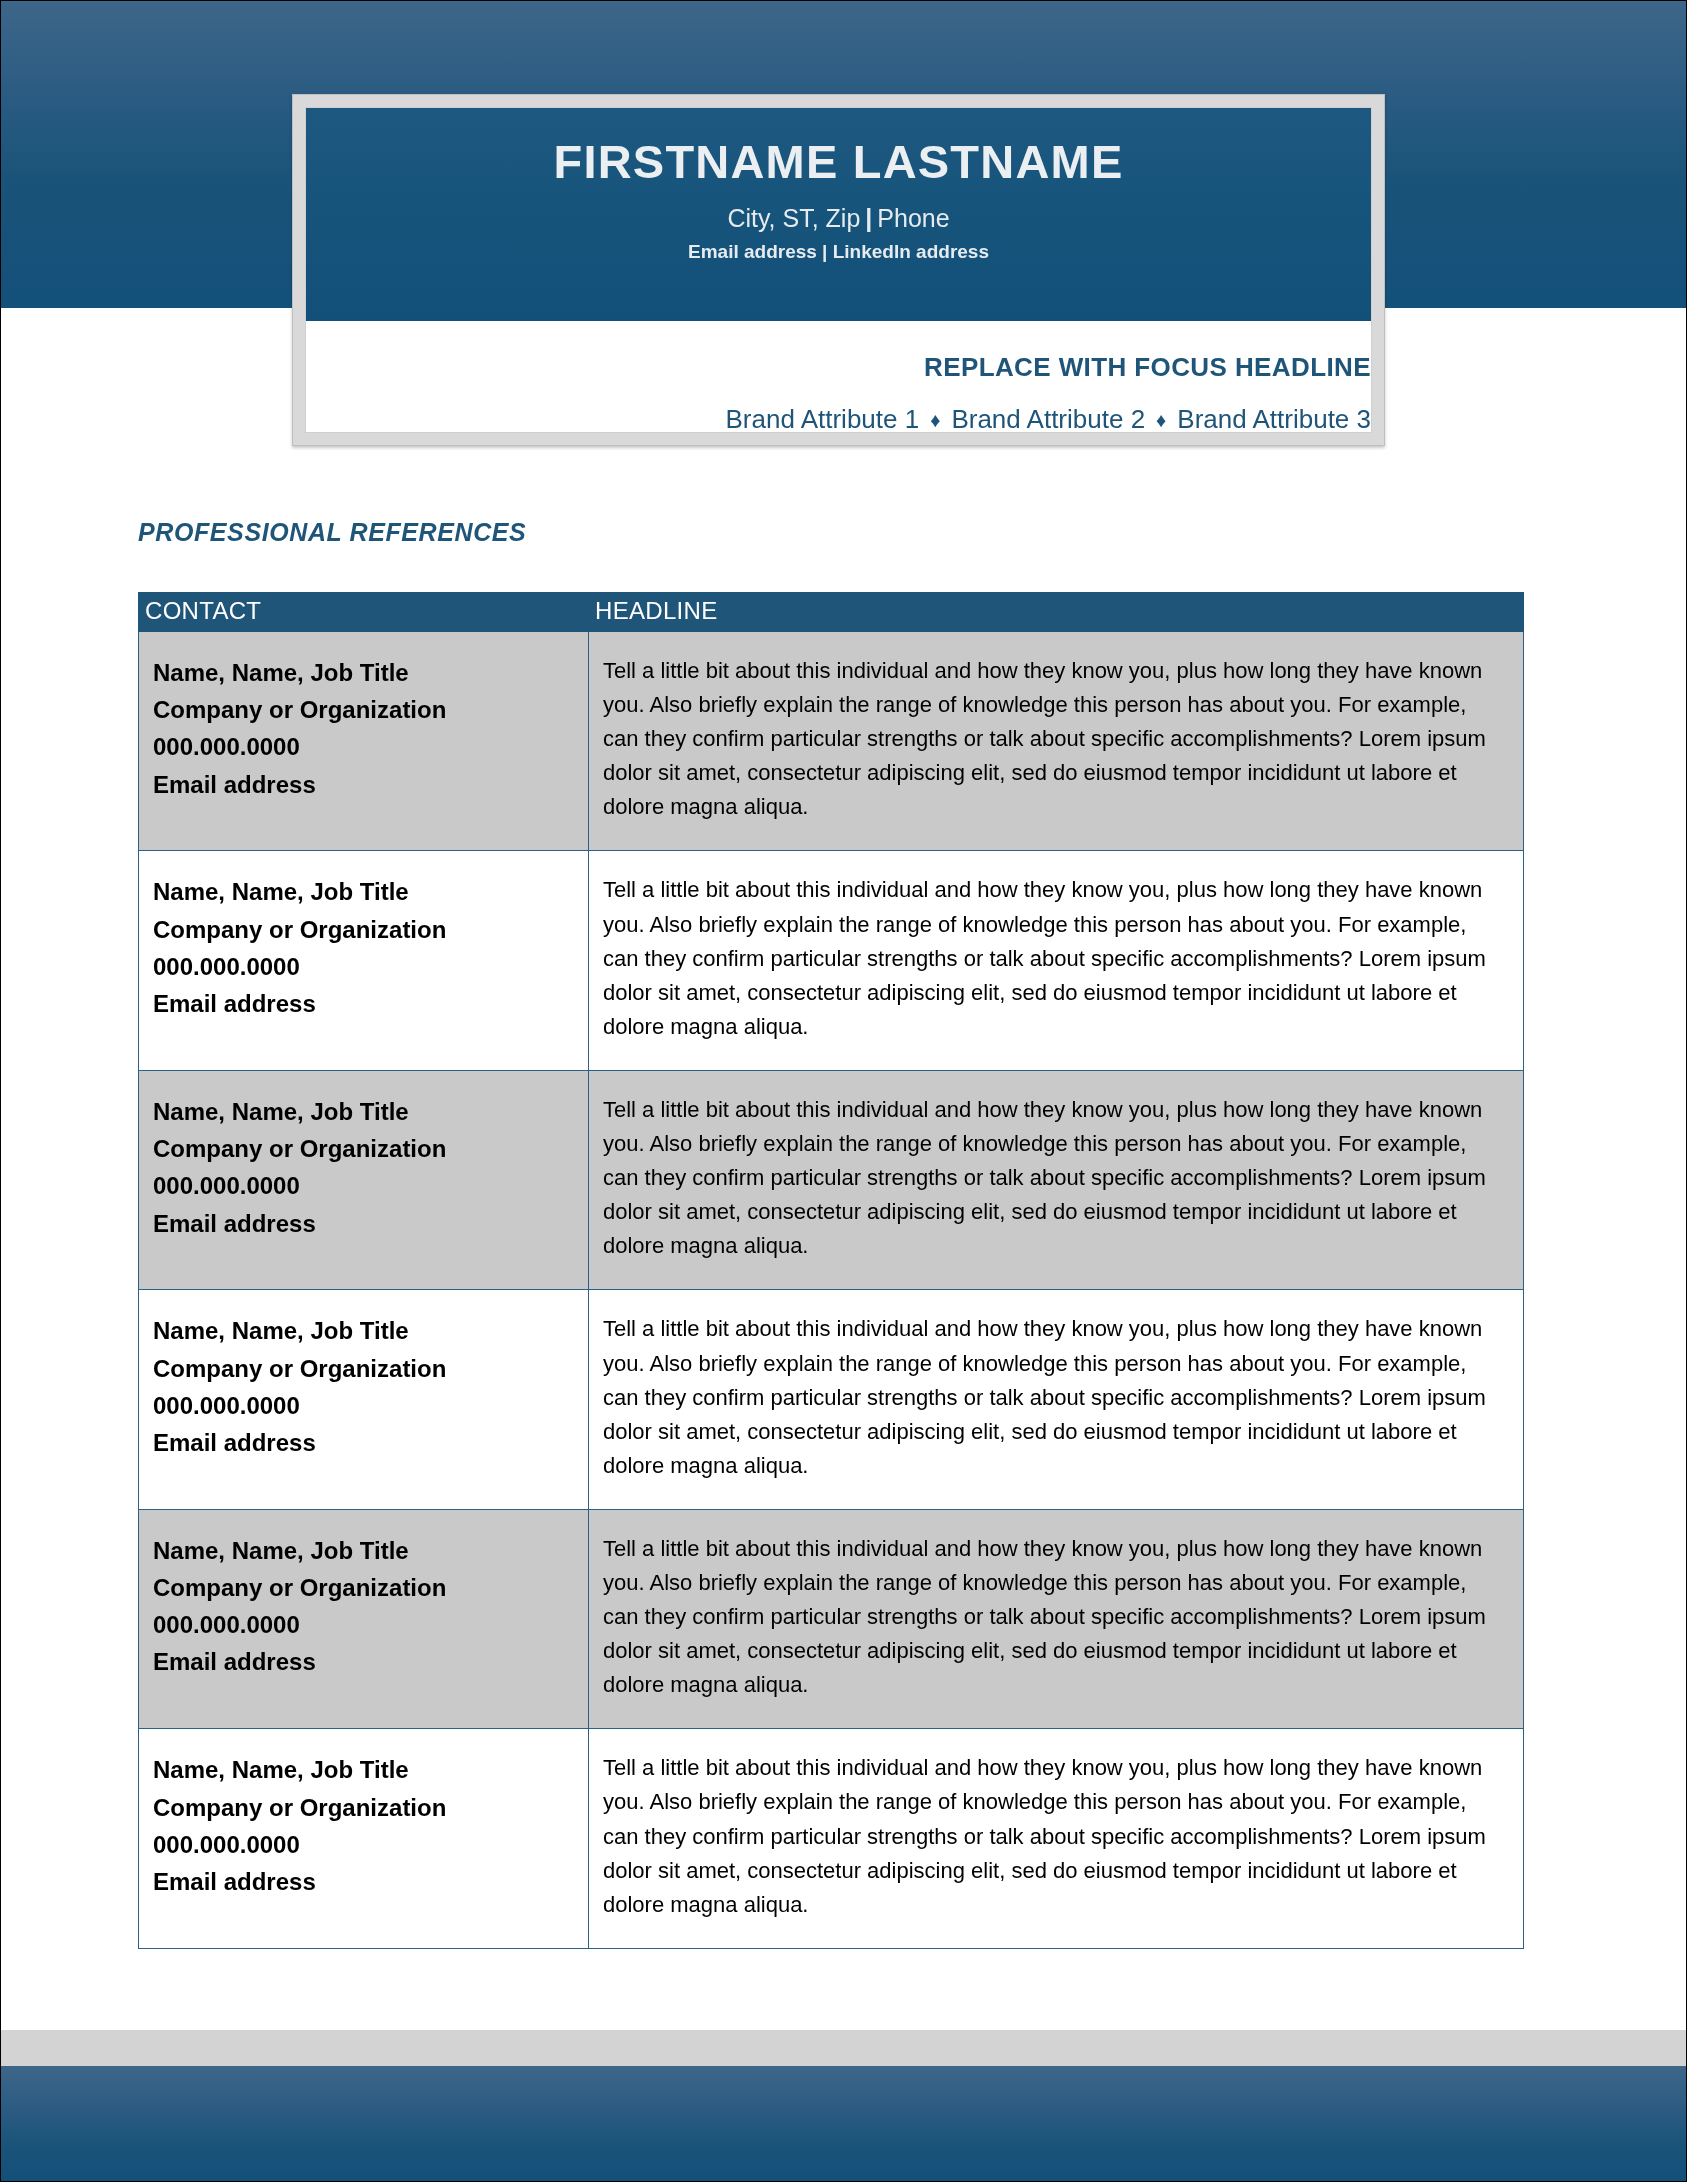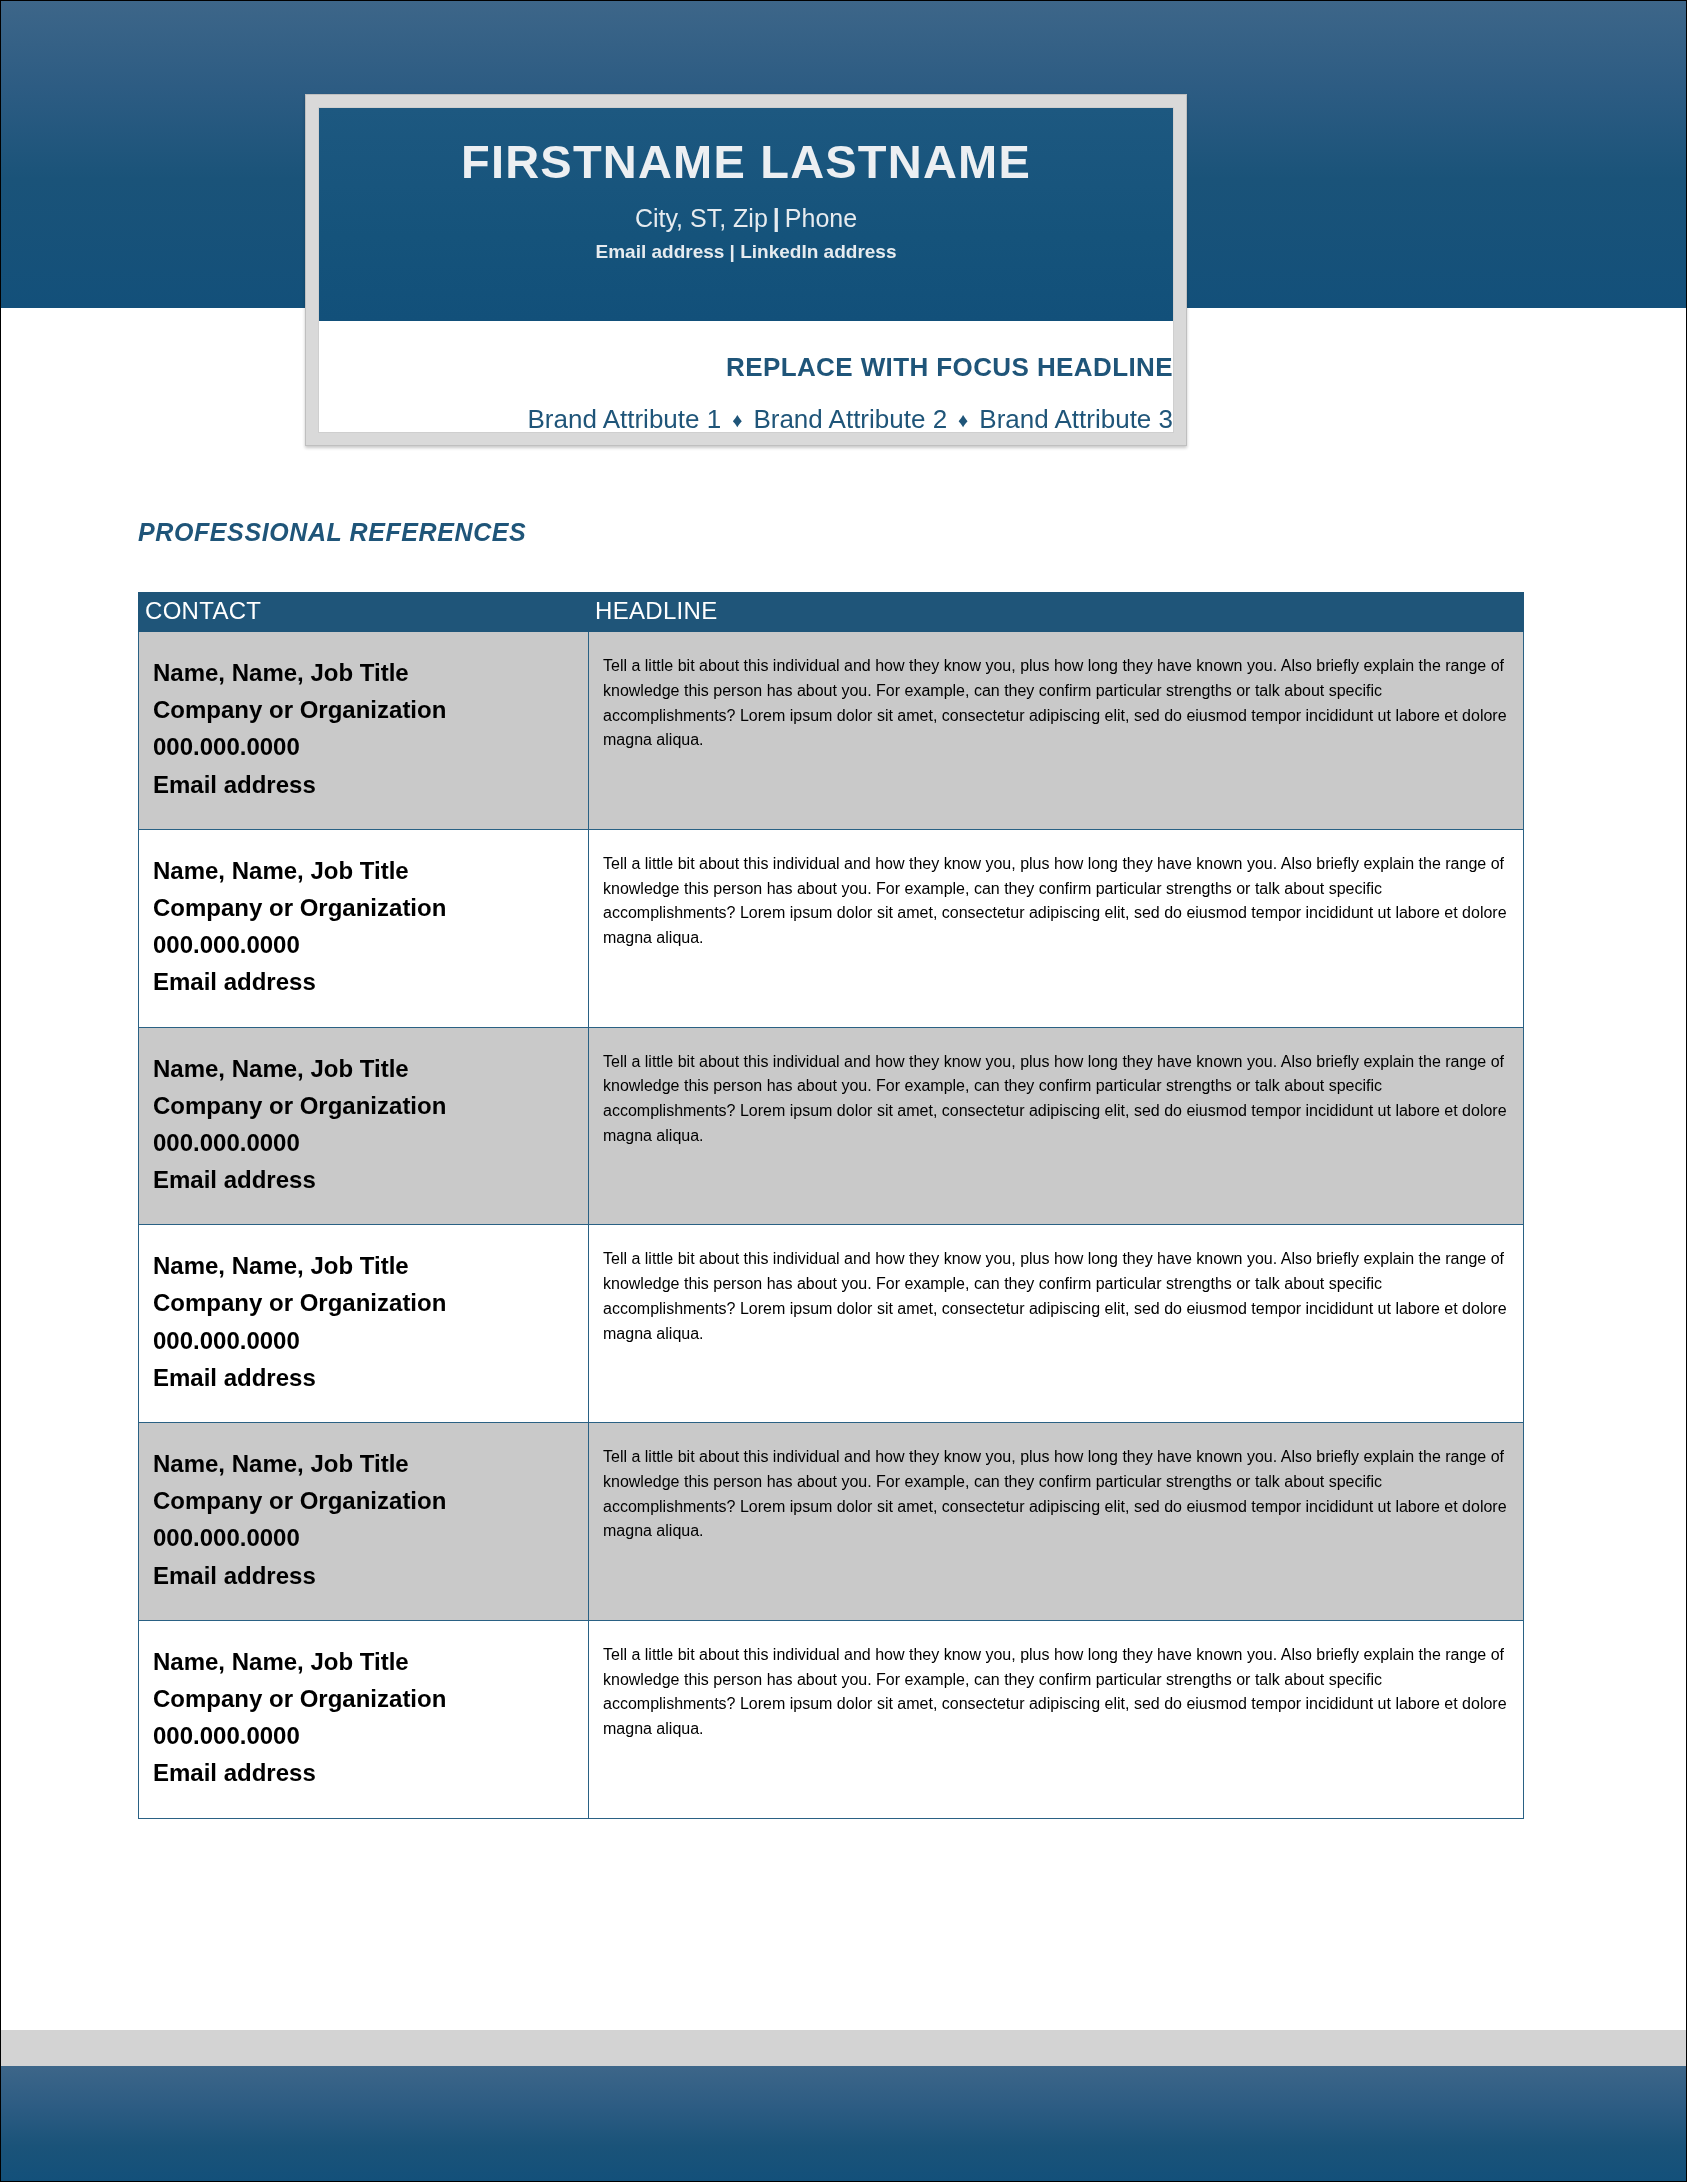--- a/index.html
+++ b/index.html
@@ -28,23 +28,23 @@
     left: 0;
     top: 0;
     width: 100%;
     height: 307px;
     background: linear-gradient(to bottom, #3d6689 0%, #2d5c83 28%, #1a5379 58%, #13507a 100%);
   }
 
   
   .header-frame {
     position: absolute;
-    left: 304px;
+    left: 291px;
     top: 93px;
-    width: 882px;
+    width: 1093px;
     height: 352px;
     background: #d9d9d9;
     box-sizing: border-box;
     border: 1px solid #bfbfbf;
     box-shadow: 0 2px 3px rgba(0,0,0,0.22);
     padding-left: 6px;
   }
   .header-frame-inner {
     position: absolute;
     left: 12px;
@@ -165,21 +165,21 @@
   .ref-table tr.plain td {
     background: #ffffff;
   }
   .contact-cell {
     font-size: 24px;
     font-weight: bold;
     color: #000000;
     line-height: 1.55;
   }
   .context-cell {
-    font-size: 16px;
+    font-size: 22px;
     color: #000000;
     line-height: 1.55;
     padding-right: 22px;
   }
 
   
   .footer-gray {
     position: absolute;
     left: 0;
     bottom: 115px;

